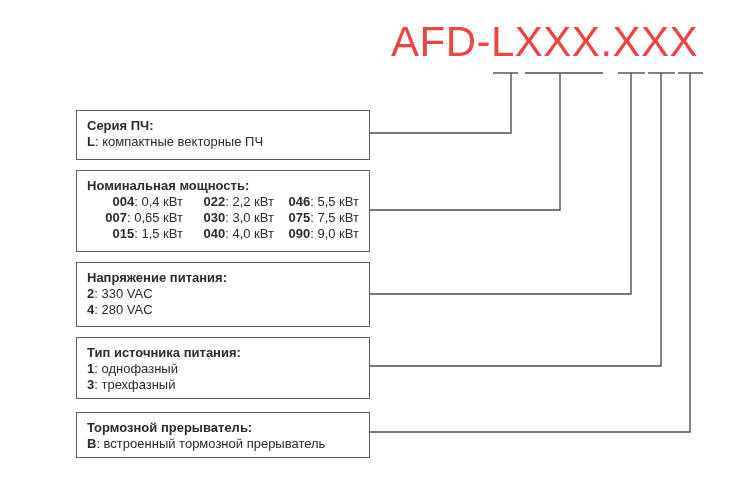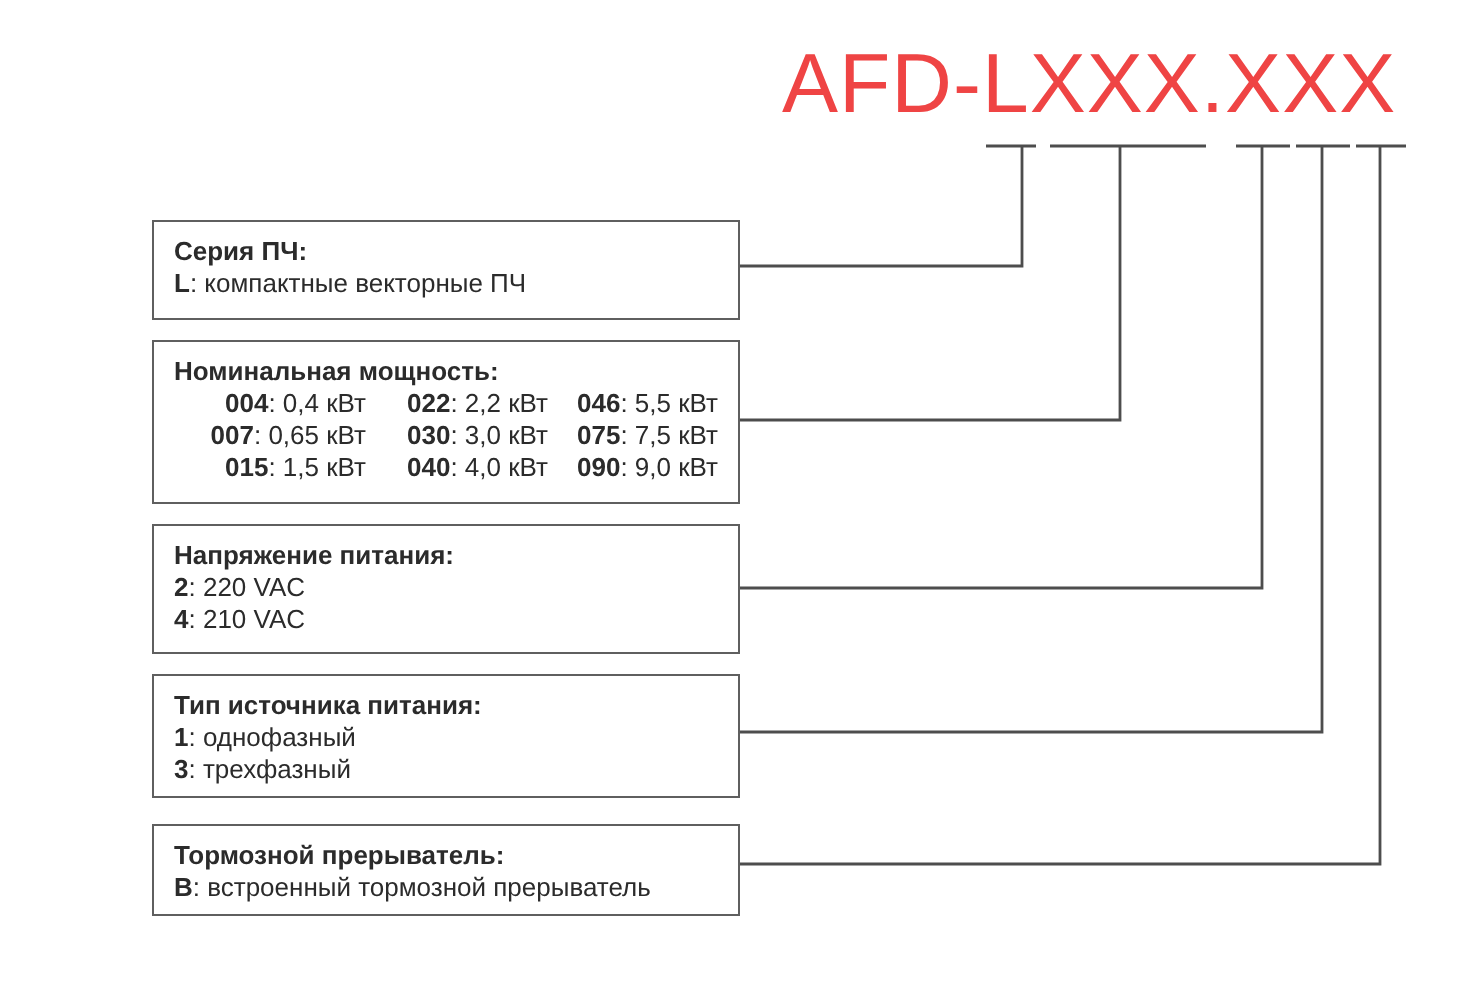--- a/index.html
+++ b/index.html
@@ -106,22 +106,22 @@
       <div><span class="code">030</span><span>: 3,0 кВт</span></div>
       <div><span class="code">075</span><span>: 7,5 кВт</span></div>
       <div><span class="code">015</span><span>: 1,5 кВт</span></div>
       <div><span class="code">040</span><span>: 4,0 кВт</span></div>
       <div><span class="code">090</span><span>: 9,0 кВт</span></div>
     </div>
   </div>
 
   <div class="box box-voltage">
     <div class="heading">Напряжение питания:</div>
-    <div><span class="code">2</span><span>: 220 VAC</span></div>
-    <div><span class="code">4</span><span>: 210 VAC</span></div>
+    <div><span class="code">2</span><span>: 330 VAC</span></div>
+    <div><span class="code">4</span><span>: 280 VAC</span></div>
   </div>
 
   <div class="box box-phase">
     <div class="heading">Тип источника питания:</div>
     <div><span class="code">1</span><span>: однофазный</span></div>
     <div><span class="code">3</span><span>: трехфазный</span></div>
   </div>
 
   <div class="box box-brake">
     <div class="heading">Тормозной прерыватель:</div>

